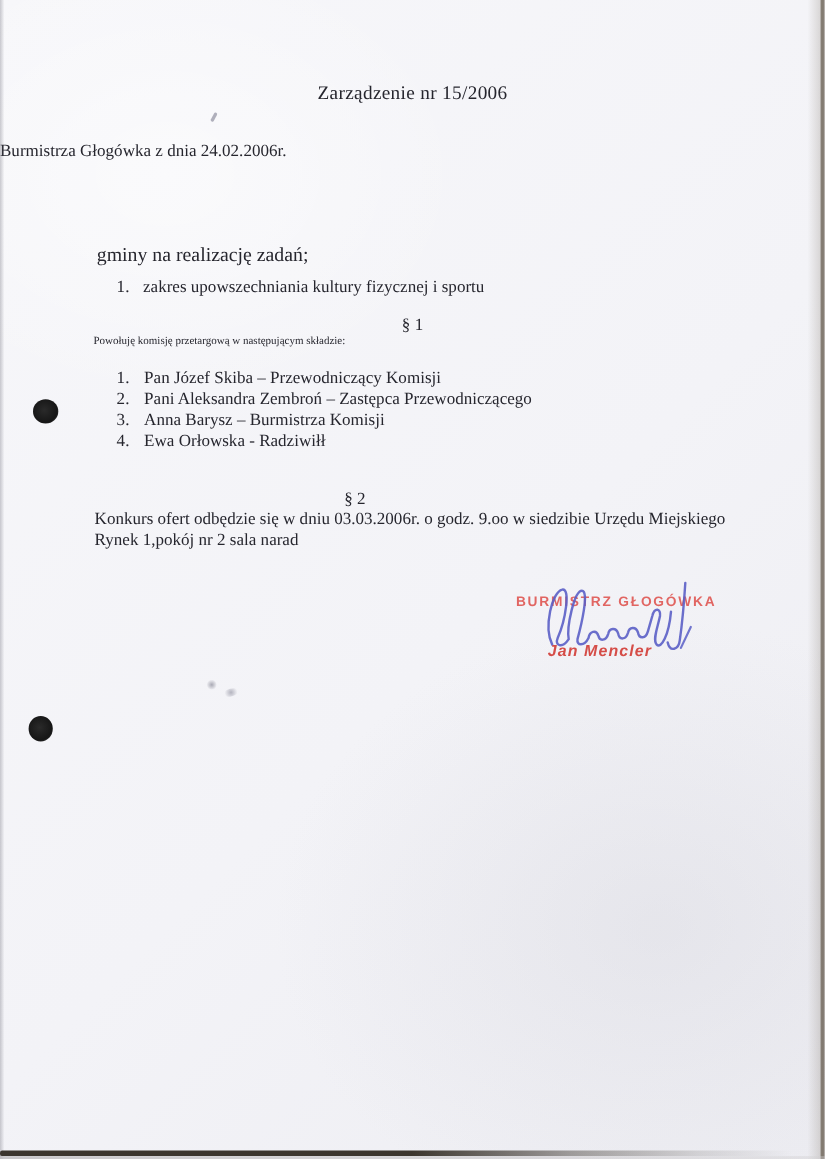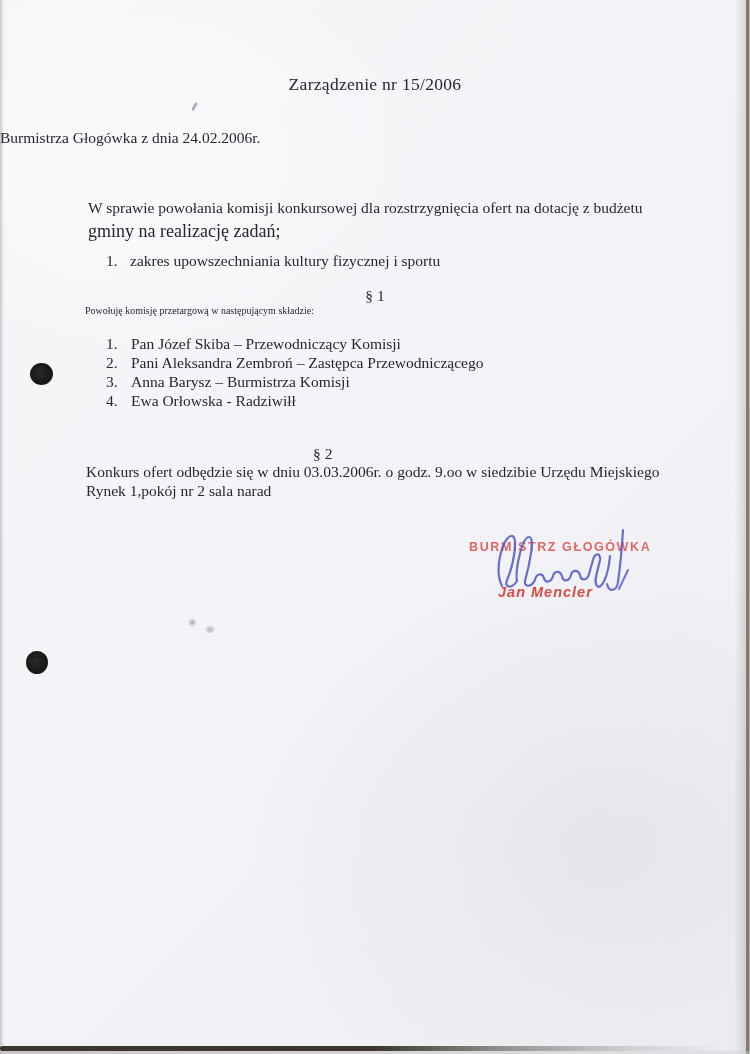--- a/index.html
+++ b/index.html
@@ -75,21 +75,20 @@
 <body>
 
 <div class="page">
 
   <div class="abs title">Zarządzenie nr 15/2006</div>
 
   <div class="abs pen-mark"></div>
 
   <div class="abs subtitle">Burmistrza Głogówka z dnia 24.02.2006r.</div>
 
-  <div class="abs intro-line1">W sprawie powołania komisji konkursowej dla rozstrzygnięcia ofert na dotację z budżetu</div>
   <div class="abs intro-line2">gminy na realizację zadań;</div>
 
   <div class="abs scope-row">
     <span class="num">1.</span><span>zakres upowszechniania kultury fizycznej i sportu</span>
   </div>
 
   <div class="abs s1-heading">§ 1</div>
   <div class="abs s1-lead">Powołuję komisję przetargową w następującym składzie:</div>
 
   <div class="abs members">

